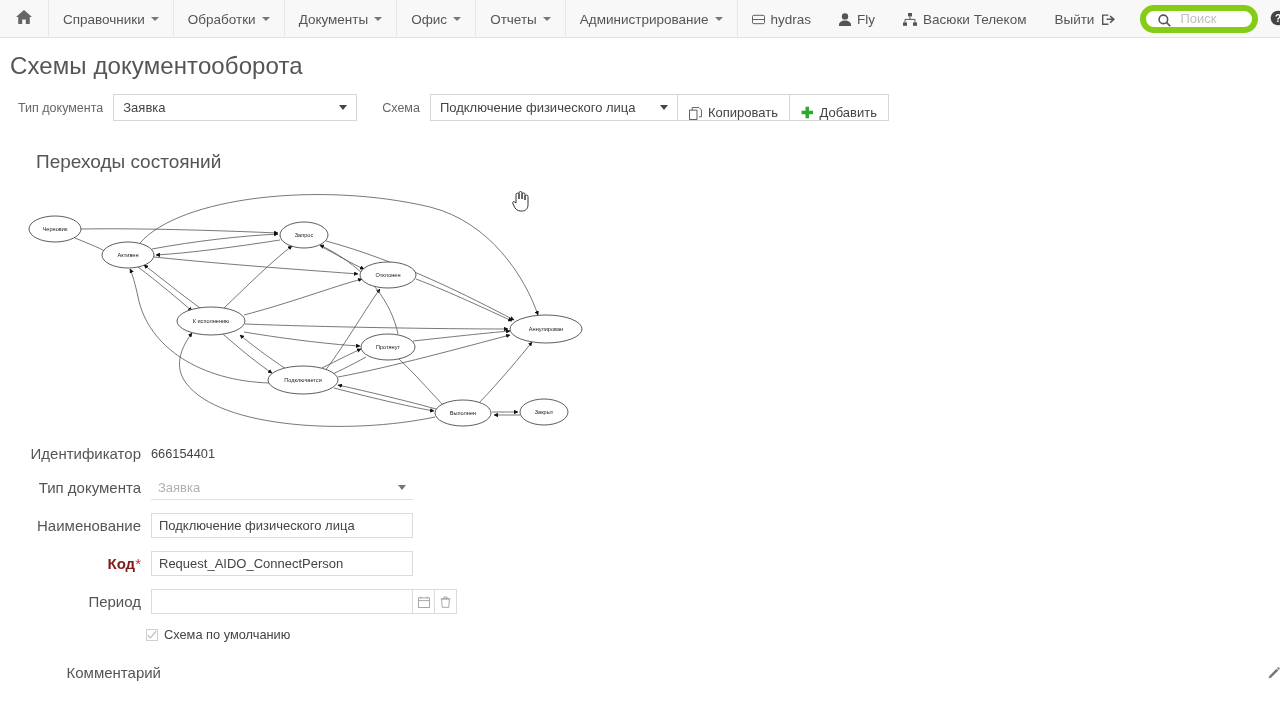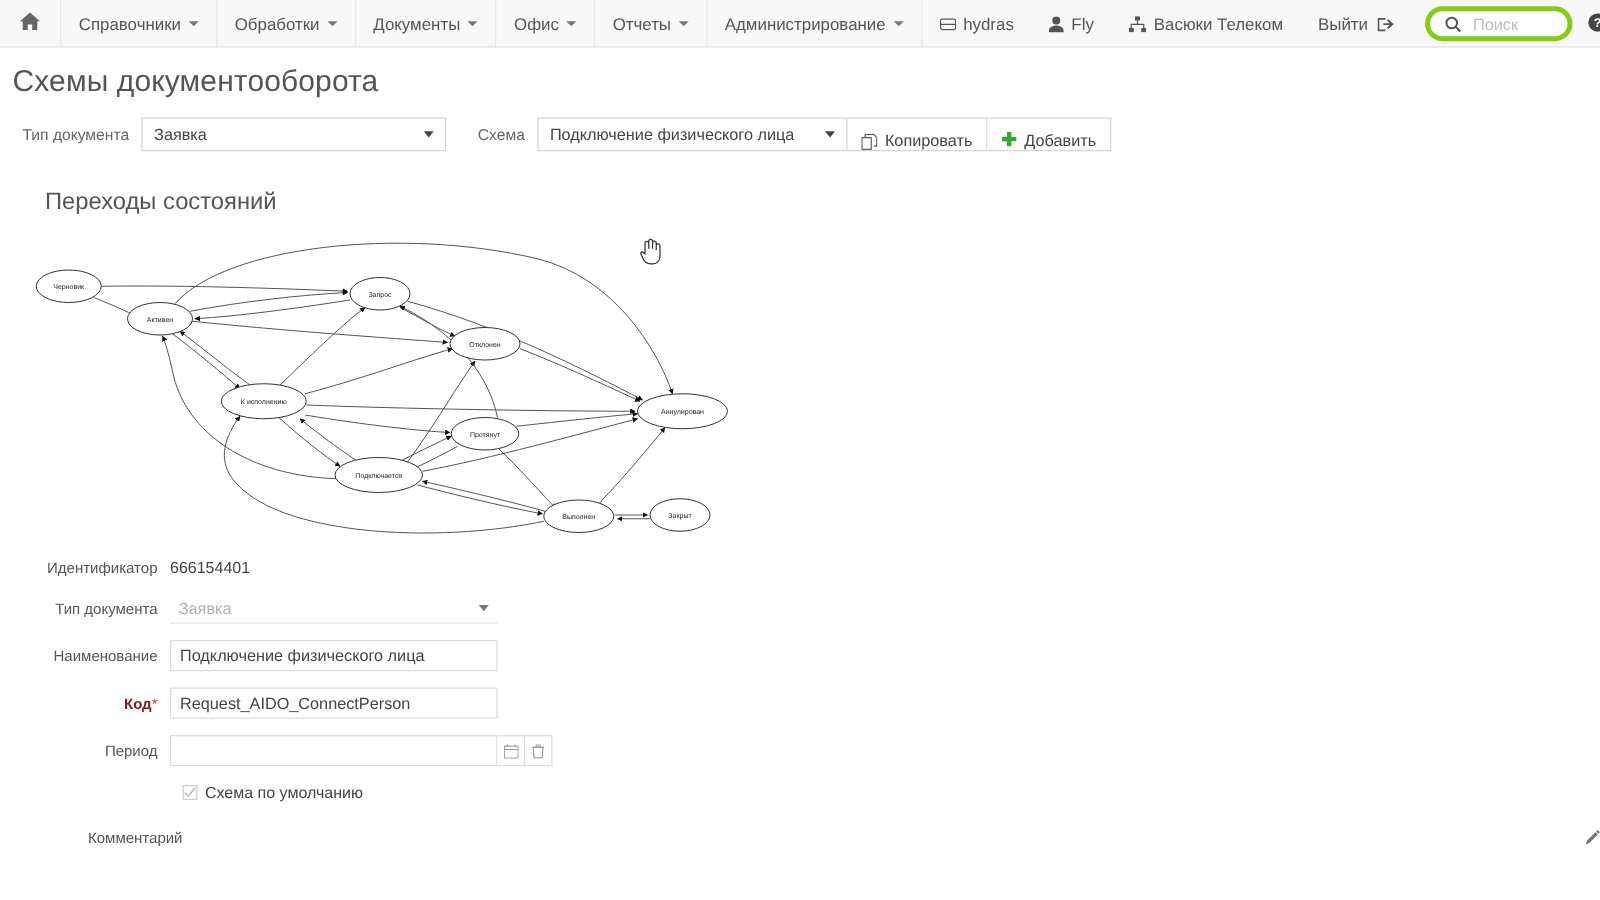--- a/index.html
+++ b/index.html
@@ -36,25 +36,25 @@
     display: inline-block;
     width: 0; height: 0;
     margin-left: 6px;
     border-left: 4px solid transparent;
     border-right: 4px solid transparent;
     border-top: 4px solid #777;
   }
   .nav-icon { margin-right: 6px; display: inline-flex; align-items: center; color: #555; }
   #nav-right { margin-left: auto; display: flex; align-items: stretch; }
   #search-box {
-    display: flex; align-items: center;
+    display: flex; align-items: flex-end;
     height: 28px;
     margin: 5px 0 0 10px;
     padding: 0 12px;
-    border: 4px solid #84cc16;
+    border: 6px solid #84cc16;
     border-radius: 14px;
     background: #fff;
     width: 118px;
   }
   #search-input {
     border: none; outline: none;
     font-size: 13px; color: #333;
     width: 100%;
     font-family: "Liberation Sans", sans-serif;
     background: transparent;
@@ -132,22 +132,23 @@
   }
   #graph-wrap { padding-left: 20px; margin-top: 4px; }
 
   
   #form { margin-top: 4px; padding-left: 0; }
   .frow { display: flex; align-items: center; margin-bottom: 13px; }
   .flabel {
     width: 136px;
     text-align: right;
     padding-right: 10px;
-    font-size: 12px;
+    font-size: 15px;
     color: #555;
+    margin-left: 15px;
   }
   .fval { font-size: 12.8px; color: #444; }
   .finput {
     width: 262px; height: 25px;
     border: 1px solid #dcdcdc;
     background: #fff;
     font-size: 13px;
     color: #444;
     padding: 0 7px;
     outline: none;

